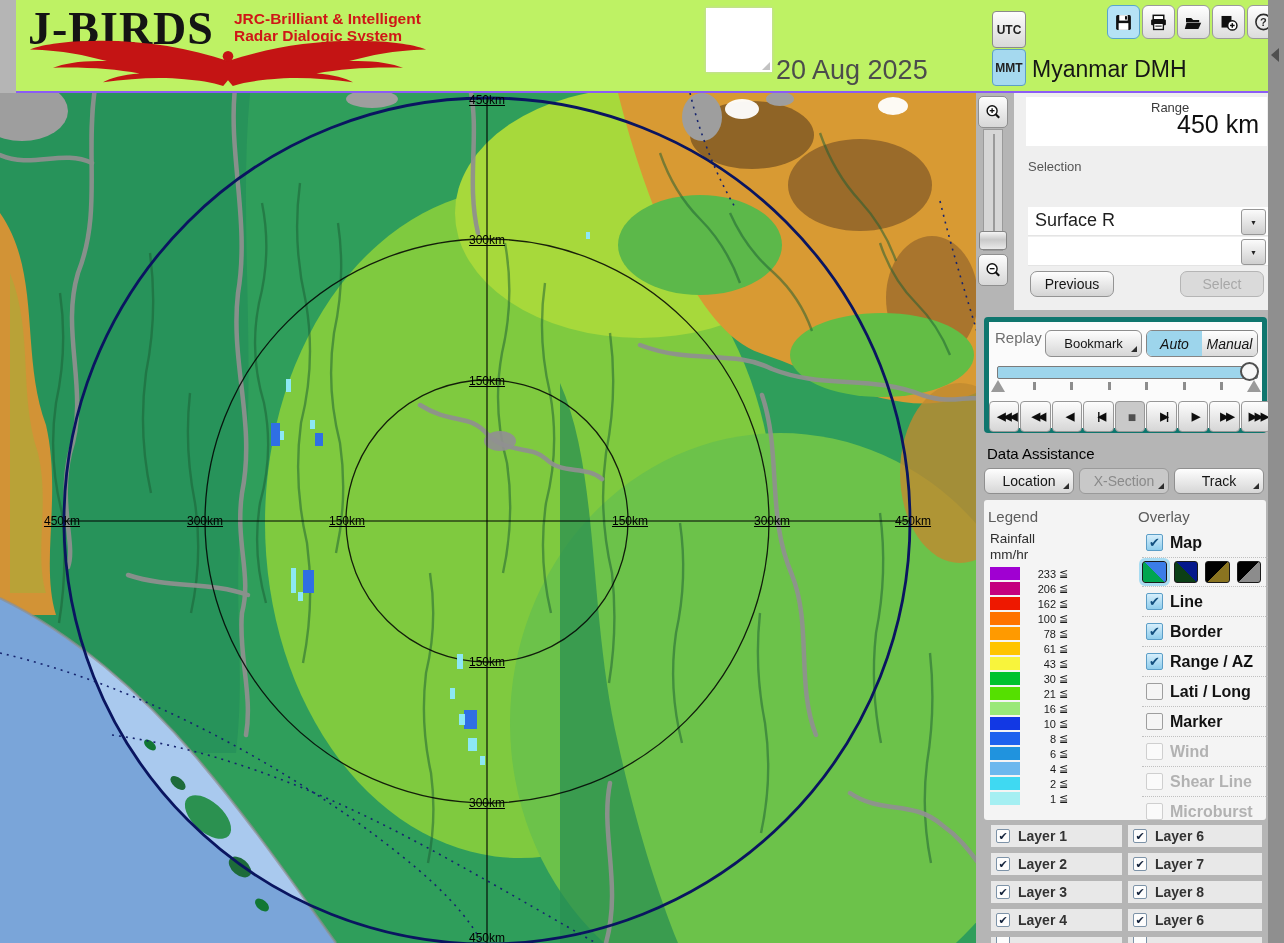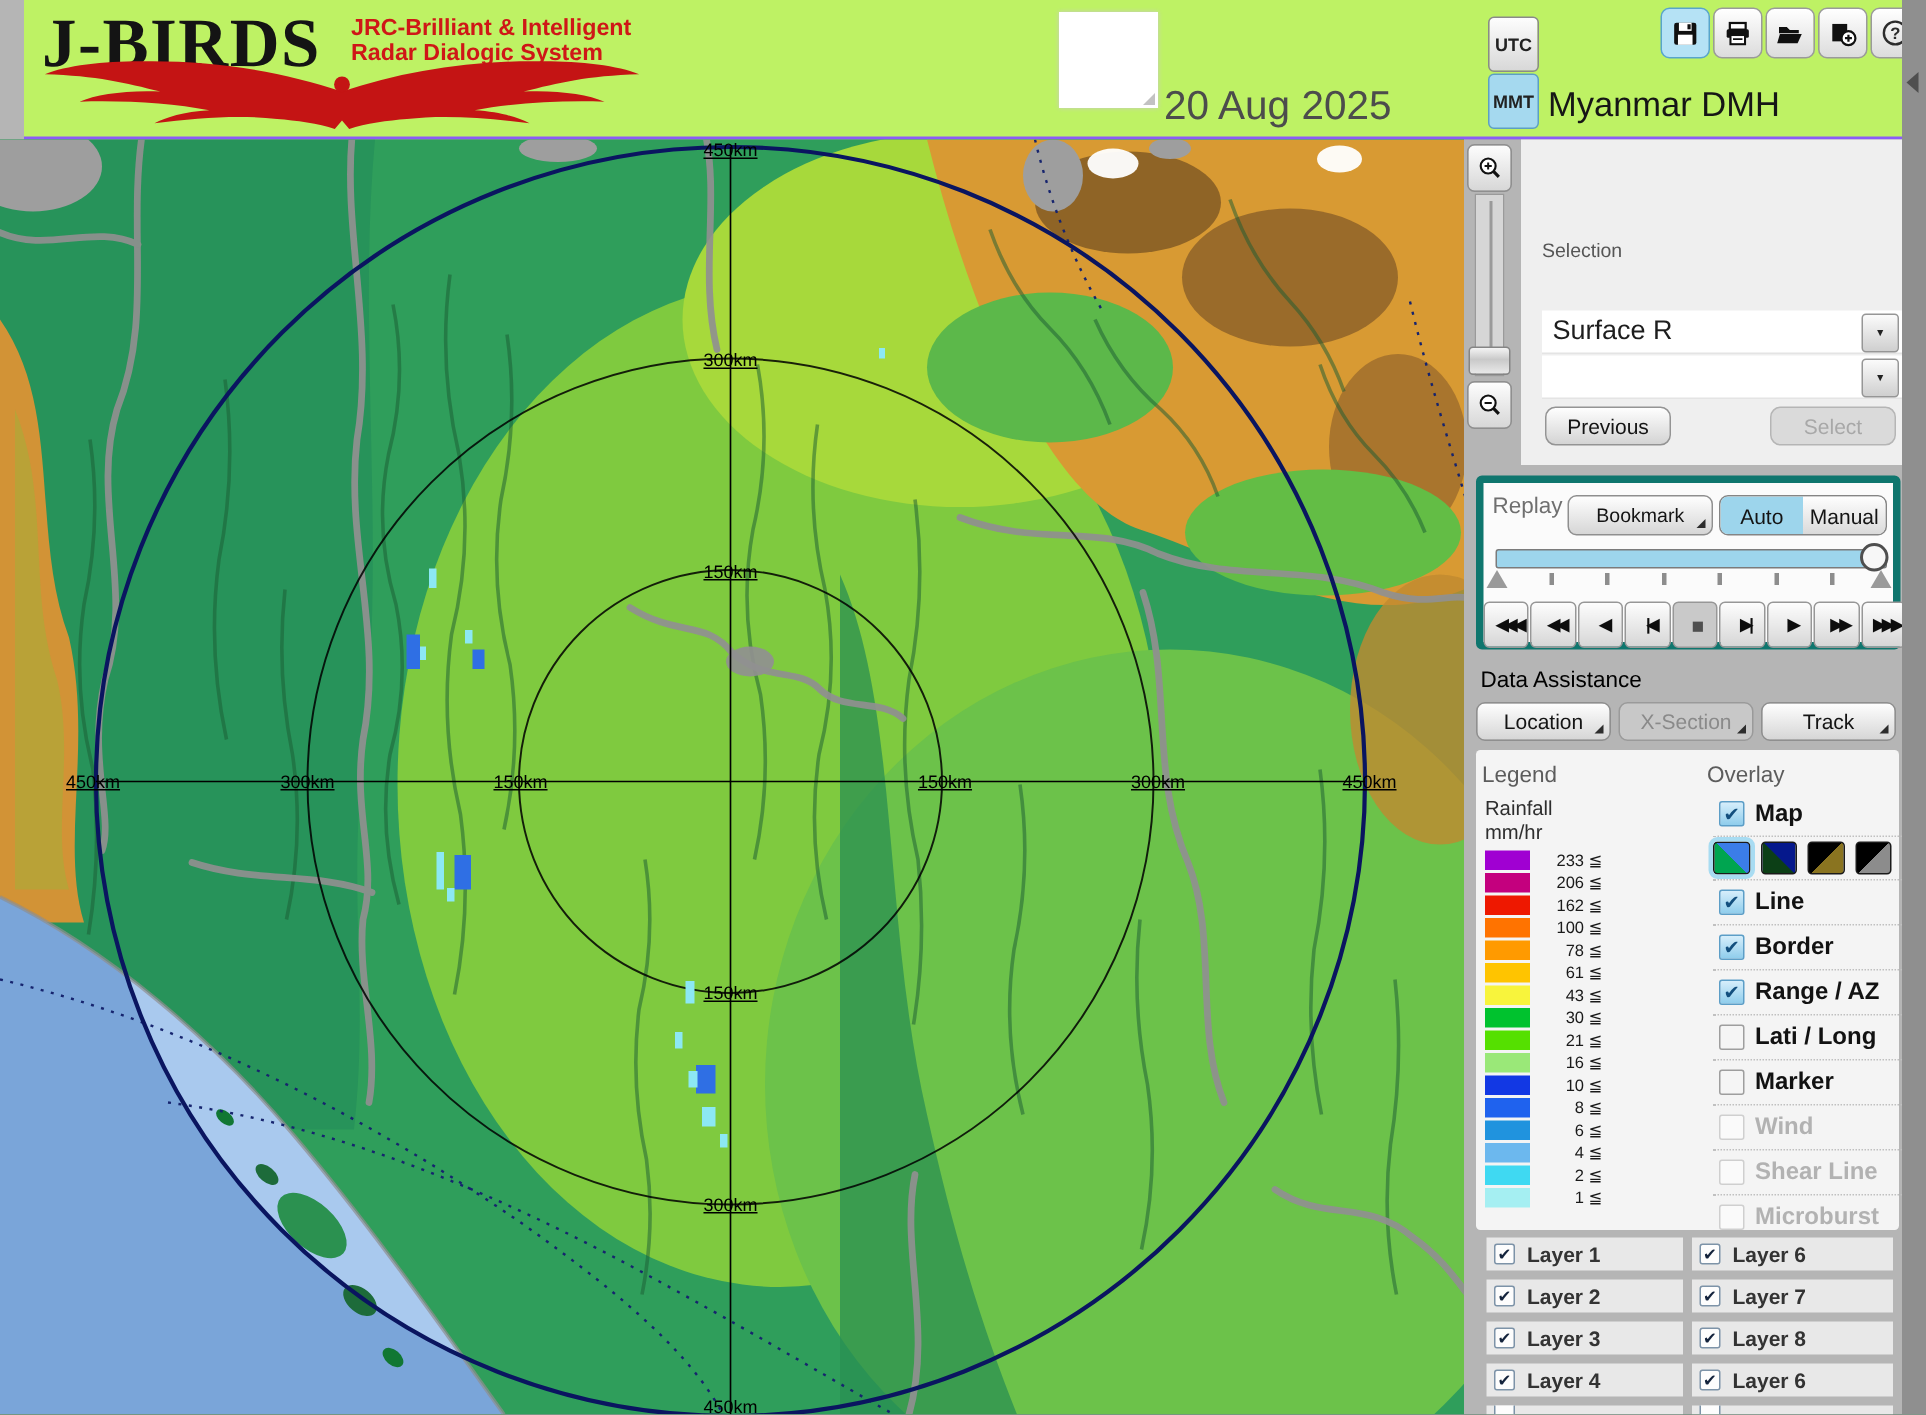--- a/index.html
+++ b/index.html
@@ -52,21 +52,21 @@
         background:linear-gradient(#fefefe,#d4d4d4);font-size:14px;color:#141414;cursor:pointer;}
   .pbtn.disabled{background:#dadada;color:#a8a8a8;border-color:#b5b5b5;cursor:default;}
 
   .card{position:absolute;background:#fbfbfb;border:5px solid #0f766e;border-radius:4px;box-sizing:border-box;}
   .replay-label{position:absolute;left:6px;top:7px;font-size:15px;color:#6f6f6f;}
   .fold-btn{position:relative;border:1px solid #8f8f8f;border-radius:6px;background:linear-gradient(#fefefe,#d6d6d6);
             font-size:13px;color:#141414;cursor:pointer;}
   .fold-btn::after{content:"";position:absolute;right:4px;bottom:4px;width:0;height:0;
             border-left:6px solid transparent;border-bottom:6px solid #2d2d2d;}
   .seg{position:absolute;left:157px;top:8px;width:112px;height:27px;border:1px solid #858585;border-radius:6px;
-       overflow:hidden;display:flex;box-sizing:border-box;}
+       overflow:hidden;display:flex;box-sizing:border-box;font-style:italic;}
   .seg .opt{flex:1;display:flex;align-items:center;justify-content:center;font-size:14px;color:#141414;
        background:linear-gradient(#fefefe,#dadada);cursor:pointer;}
   .seg .opt.sel{background:#9dd5ec;}
   .sl-track{position:absolute;left:8px;top:44px;width:261px;height:13px;background:#9dd5ec;border:1px solid #7b7b7b;border-radius:2px;box-sizing:border-box;cursor:pointer;}
   .sl-handle{position:absolute;left:251px;top:40px;width:19px;height:19px;border:2px solid #4f4f4f;border-radius:50%;background:#f7f7f7;box-sizing:border-box;cursor:pointer;}
   .sl-tri{position:absolute;width:0;height:0;border-left:7px solid transparent;border-right:7px solid transparent;border-bottom:12px solid #9a9a9a;top:58px;}
   .sl-tick{position:absolute;top:60px;width:3px;height:8px;background:#8d8d8d;}
   .pb-row{position:absolute;left:0px;top:79px;width:283px;display:flex;}
   .pb-btn{flex:1;height:31px;margin-right:1px;border:1px solid #979797;border-radius:4px;
           background:linear-gradient(#fdfdfd,#d6d6d6);display:flex;align-items:center;justify-content:center;
@@ -315,20 +315,25 @@
     <svg width="20" height="20" viewBox="0 0 18 18">
       <circle cx="8" cy="7.5" r="5.6" fill="#fff" stroke="#111" stroke-width="1.6"></circle>
       <line x1="5.3" y1="7.5" x2="10.7" y2="7.5" stroke="#111" stroke-width="1.5"></line>
       <line x1="12" y1="11.6" x2="16" y2="15.6" stroke="#111" stroke-width="2.4"></line>
     </svg>
   </button>
 
   <div class="station">Myanmar DMH</div>
 
   <div class="sel-card"></div>
+  <div class="range-box">
+
+    <div class="range-label abs" style="left:125px;top:3px;position:absolute;font-size:13px;color:#3a3a3a;">Range</div>
+    <div style="position:absolute;right:8px;top:13px;font-size:25px;color:#101010;">450 km</div>
+  </div>
   <div class="sel-label">Selection</div>
 
   <div class="dd" style="top:207px">
     <div class="val">Surface R</div>
     <div class="dd-btn">
         <span>▼</span>
       </div>
   </div>
   <div class="dd" style="top:237px">
     <div class="val"></div>

